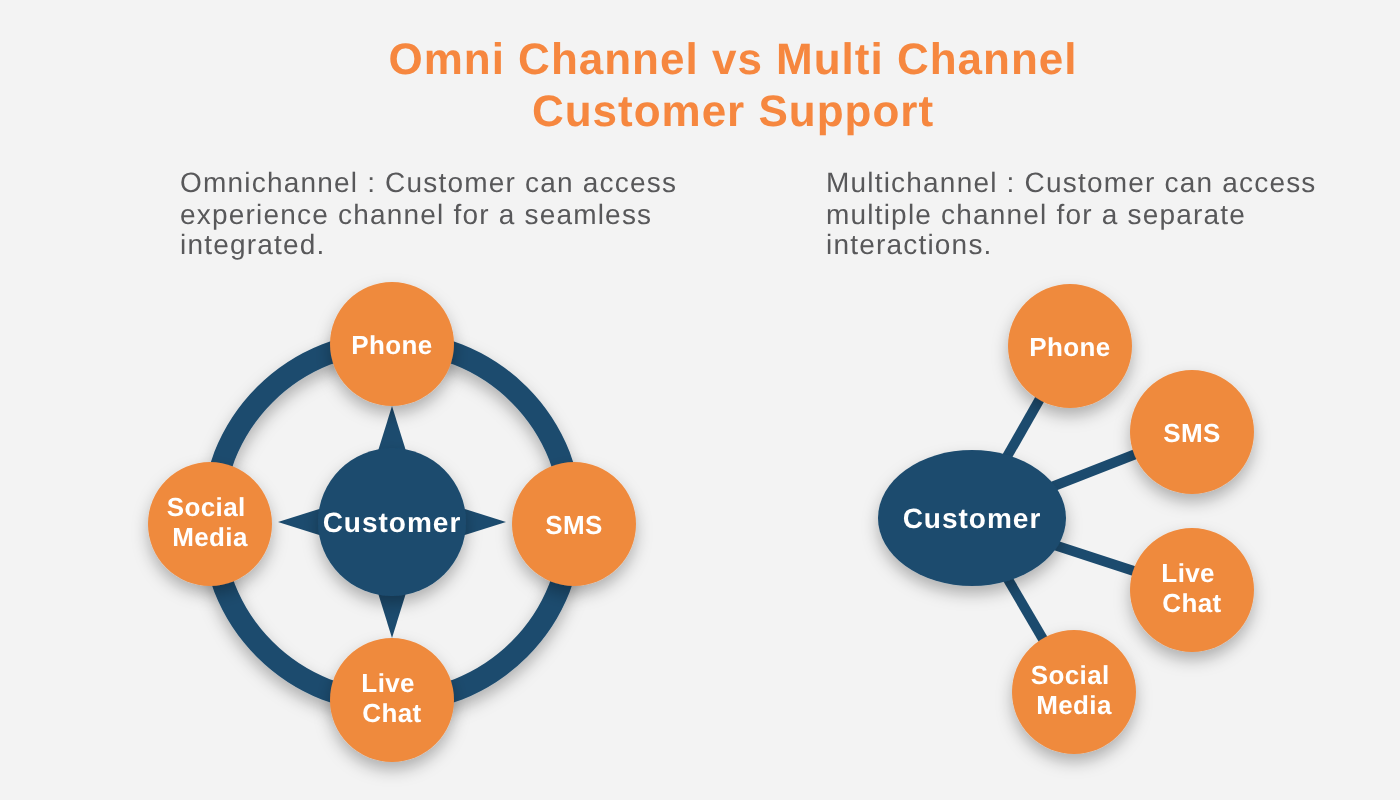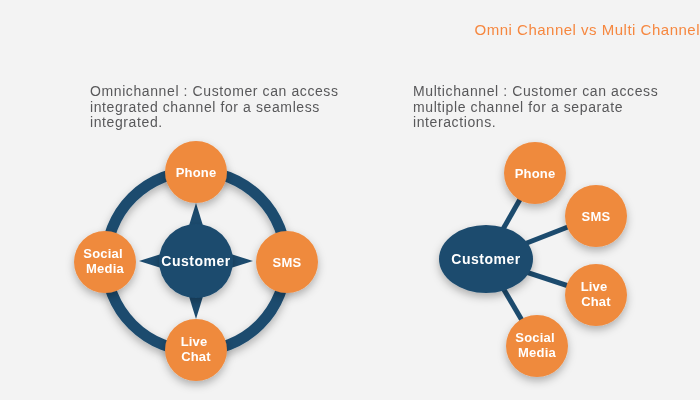--- a/index.html
+++ b/index.html
@@ -9,24 +9,24 @@
     width: 700px;
     height: 400px;
     background: var(--background, #F3F3F3);
     overflow: hidden;
   }
   .title {
     position: absolute;
     top: 17px;
     left: 33px;
     right: 0;
-    text-align: right;
+    text-align: center;
     color: var(--title-text, #F6873F);
-    font-size: 15px;
-    font-weight: 400;
+    font-size: 22px;
+    font-weight: 700;
     line-height: 26px;
     letter-spacing: 0.5px;
   }
   .description {
     position: absolute;
     top: 84px;
     width: 300px;
     color: var(--description-text, #58585A);
     font-size: 14px;
     line-height: 15.5px;
@@ -52,25 +52,26 @@
   .ring        { fill: none; stroke: var(--navy, #1C4B6E); stroke-width: 11; }
   .link        { stroke: var(--navy, #1C4B6E); stroke-width: 5; }
 </style>
 </head>
 <body>
 
 <div class="canvas">
 
   <div class="title">
     <div>Omni Channel vs Multi Channel</div>
+    <div>Customer Support</div>
   </div>
 
   <div class="description left-desc">
     <div>Omnichannel : Customer can access</div>
-    <div>integrated channel for a seamless</div>
+    <div>experience channel for a seamless</div>
     <div>integrated.</div>
   </div>
 
   <div class="description right-desc">
     <div>Multichannel : Customer can access</div>
     <div>multiple channel for a separate</div>
     <div>interactions.</div>
   </div>
 
   <svg class="diagram" width="700" height="400" viewBox="0 0 700 400">

